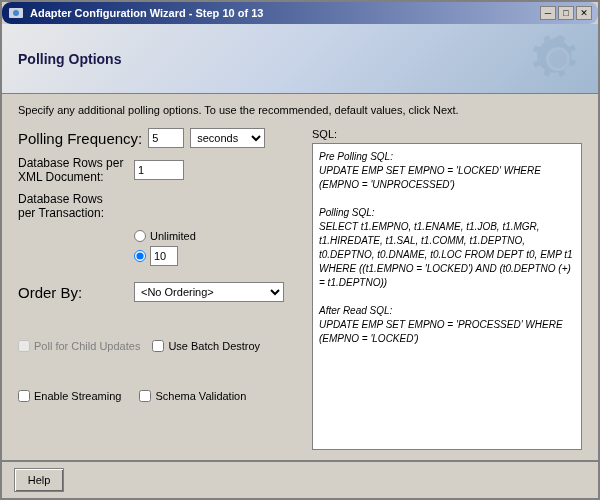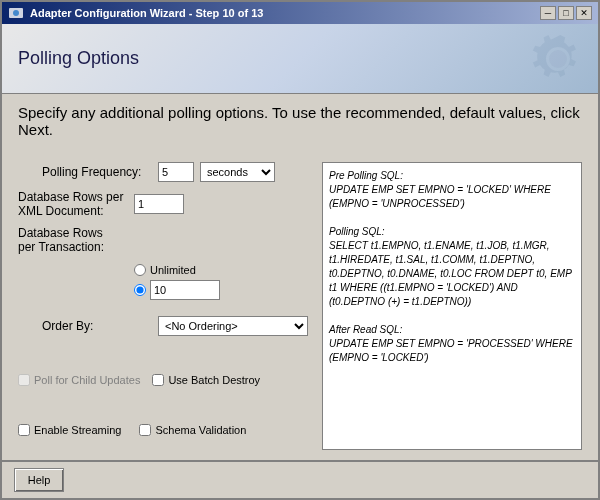--- a/index.html
+++ b/index.html
@@ -23,20 +23,21 @@
 
     .title-bar {
       background: linear-gradient(to right, #0a246a, #a6b5d8);
       color: white;
       padding: 7px 6px;
       display: flex;
       align-items: center;
       justify-content: space-between;
       height: 22px;
       flex-shrink: 0;
+      border-radius: 9px;
     }
 
     .title-bar-text {
       font-size: 11px;
       font-weight: bold;
       display: flex;
       align-items: center;
       gap: 6px;
     }
 
@@ -71,22 +72,22 @@
       align-items: center;
       justify-content: space-between;
       height: 70px;
       flex-shrink: 0;
       border-bottom: 1px solid #808080;
       position: relative;
       overflow: hidden;
     }
 
     .header-title {
-      font-size: 18px;
-      font-weight: normal;
+      font-size: 14px;
+      font-weight: bold;
       color: #1a1a4a;
     }
 
     .header-gear {
       position: absolute;
       right: 10px;
       top: 5px;
       opacity: 0.5;
     }
 
@@ -94,22 +95,22 @@
     .content {
       background: #d4d0c8;
       flex: 1;
       padding: 10px 16px;
       display: flex;
       flex-direction: column;
       overflow: hidden;
     }
 
     .description {
-      font-size: 15px;
-      margin-bottom: 24px;
+      font-size: 11px;
+      margin-bottom: 12px;
       color: #000;
     }
 
     .main-layout {
       display: flex;
       gap: 14px;
       flex: 1;
     }
 
     
@@ -121,23 +122,22 @@
     }
 
     .form-row {
       display: flex;
       align-items: center;
       gap: 6px;
     }
 
     .form-label {
       color: #000;
-      font-size: 12px;
+      font-size: 15px;
       min-width: 110px;
-      margin-left: 24px;
     }
 
     .form-input {
       border: 1px solid #808080;
       background: white;
       padding: 1px 3px;
       font-size: 11px;
       height: 20px;
     }
 
@@ -186,21 +186,21 @@
       width: 12px;
       height: 12px;
       margin: 0;
     }
 
     .radio-label {
       font-size: 11px;
     }
 
     .radio-value-input {
-      width: 70px;
+      width: 28px;
     }
 
     
     .order-row {
       display: flex;
       align-items: center;
       gap: 6px;
       margin-top: 4px;
     }
 
@@ -415,20 +415,21 @@
         <div class="checkbox-row">
           <input class="checkbox-input" type="checkbox" style="">
           <span class="checkbox-label">Enable Streaming</span>
           <input class="checkbox-input" type="checkbox" style="margin-left: 14px;">
           <span class="checkbox-label">Schema Validation</span>
         </div>
 
       </div>
 
       <div class="right-panel">
+        <div class="sql-label">SQL:</div>
         <div class="sql-box">Pre Polling SQL:
 UPDATE EMP SET EMPNO = 'LOCKED' WHERE (EMPNO = 'UNPROCESSED')
 
 Polling SQL:
 SELECT t1.EMPNO, t1.ENAME, t1.JOB, t1.MGR, t1.HIREDATE, t1.SAL, t1.COMM, t1.DEPTNO, t0.DEPTNO, t0.DNAME, t0.LOC FROM DEPT t0, EMP t1 WHERE ((t1.EMPNO = 'LOCKED') AND (t0.DEPTNO (+) = t1.DEPTNO))
 
 After Read SQL:
 UPDATE EMP SET EMPNO = 'PROCESSED' WHERE (EMPNO = 'LOCKED')</div>
       </div>
     </div>

